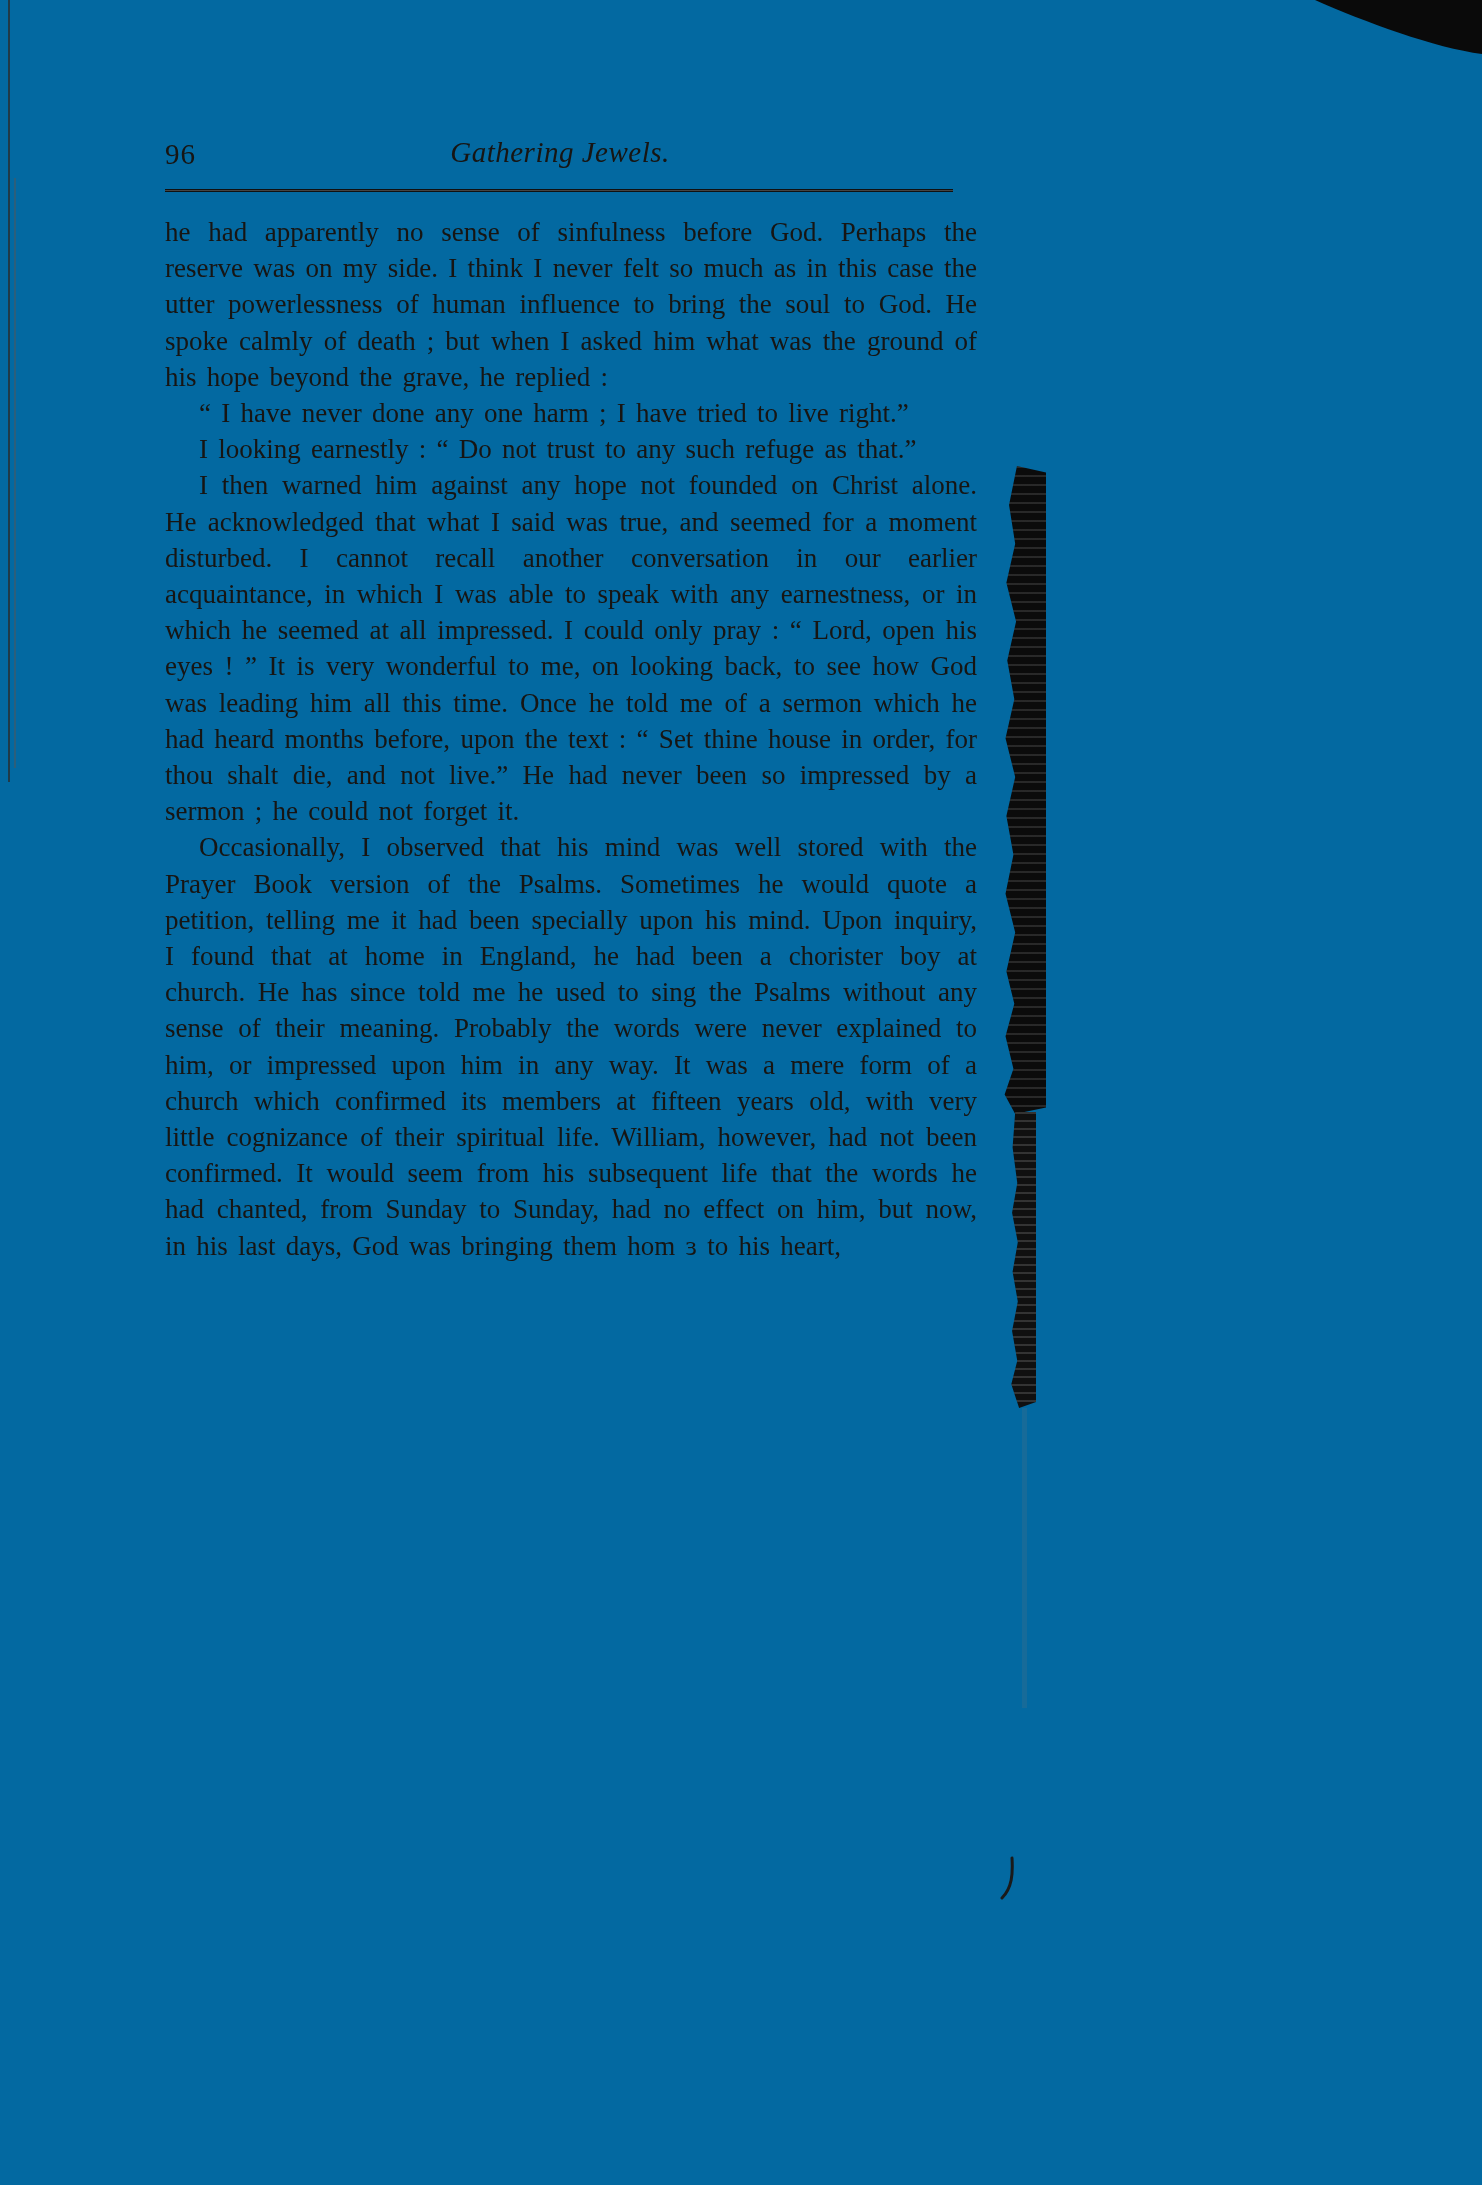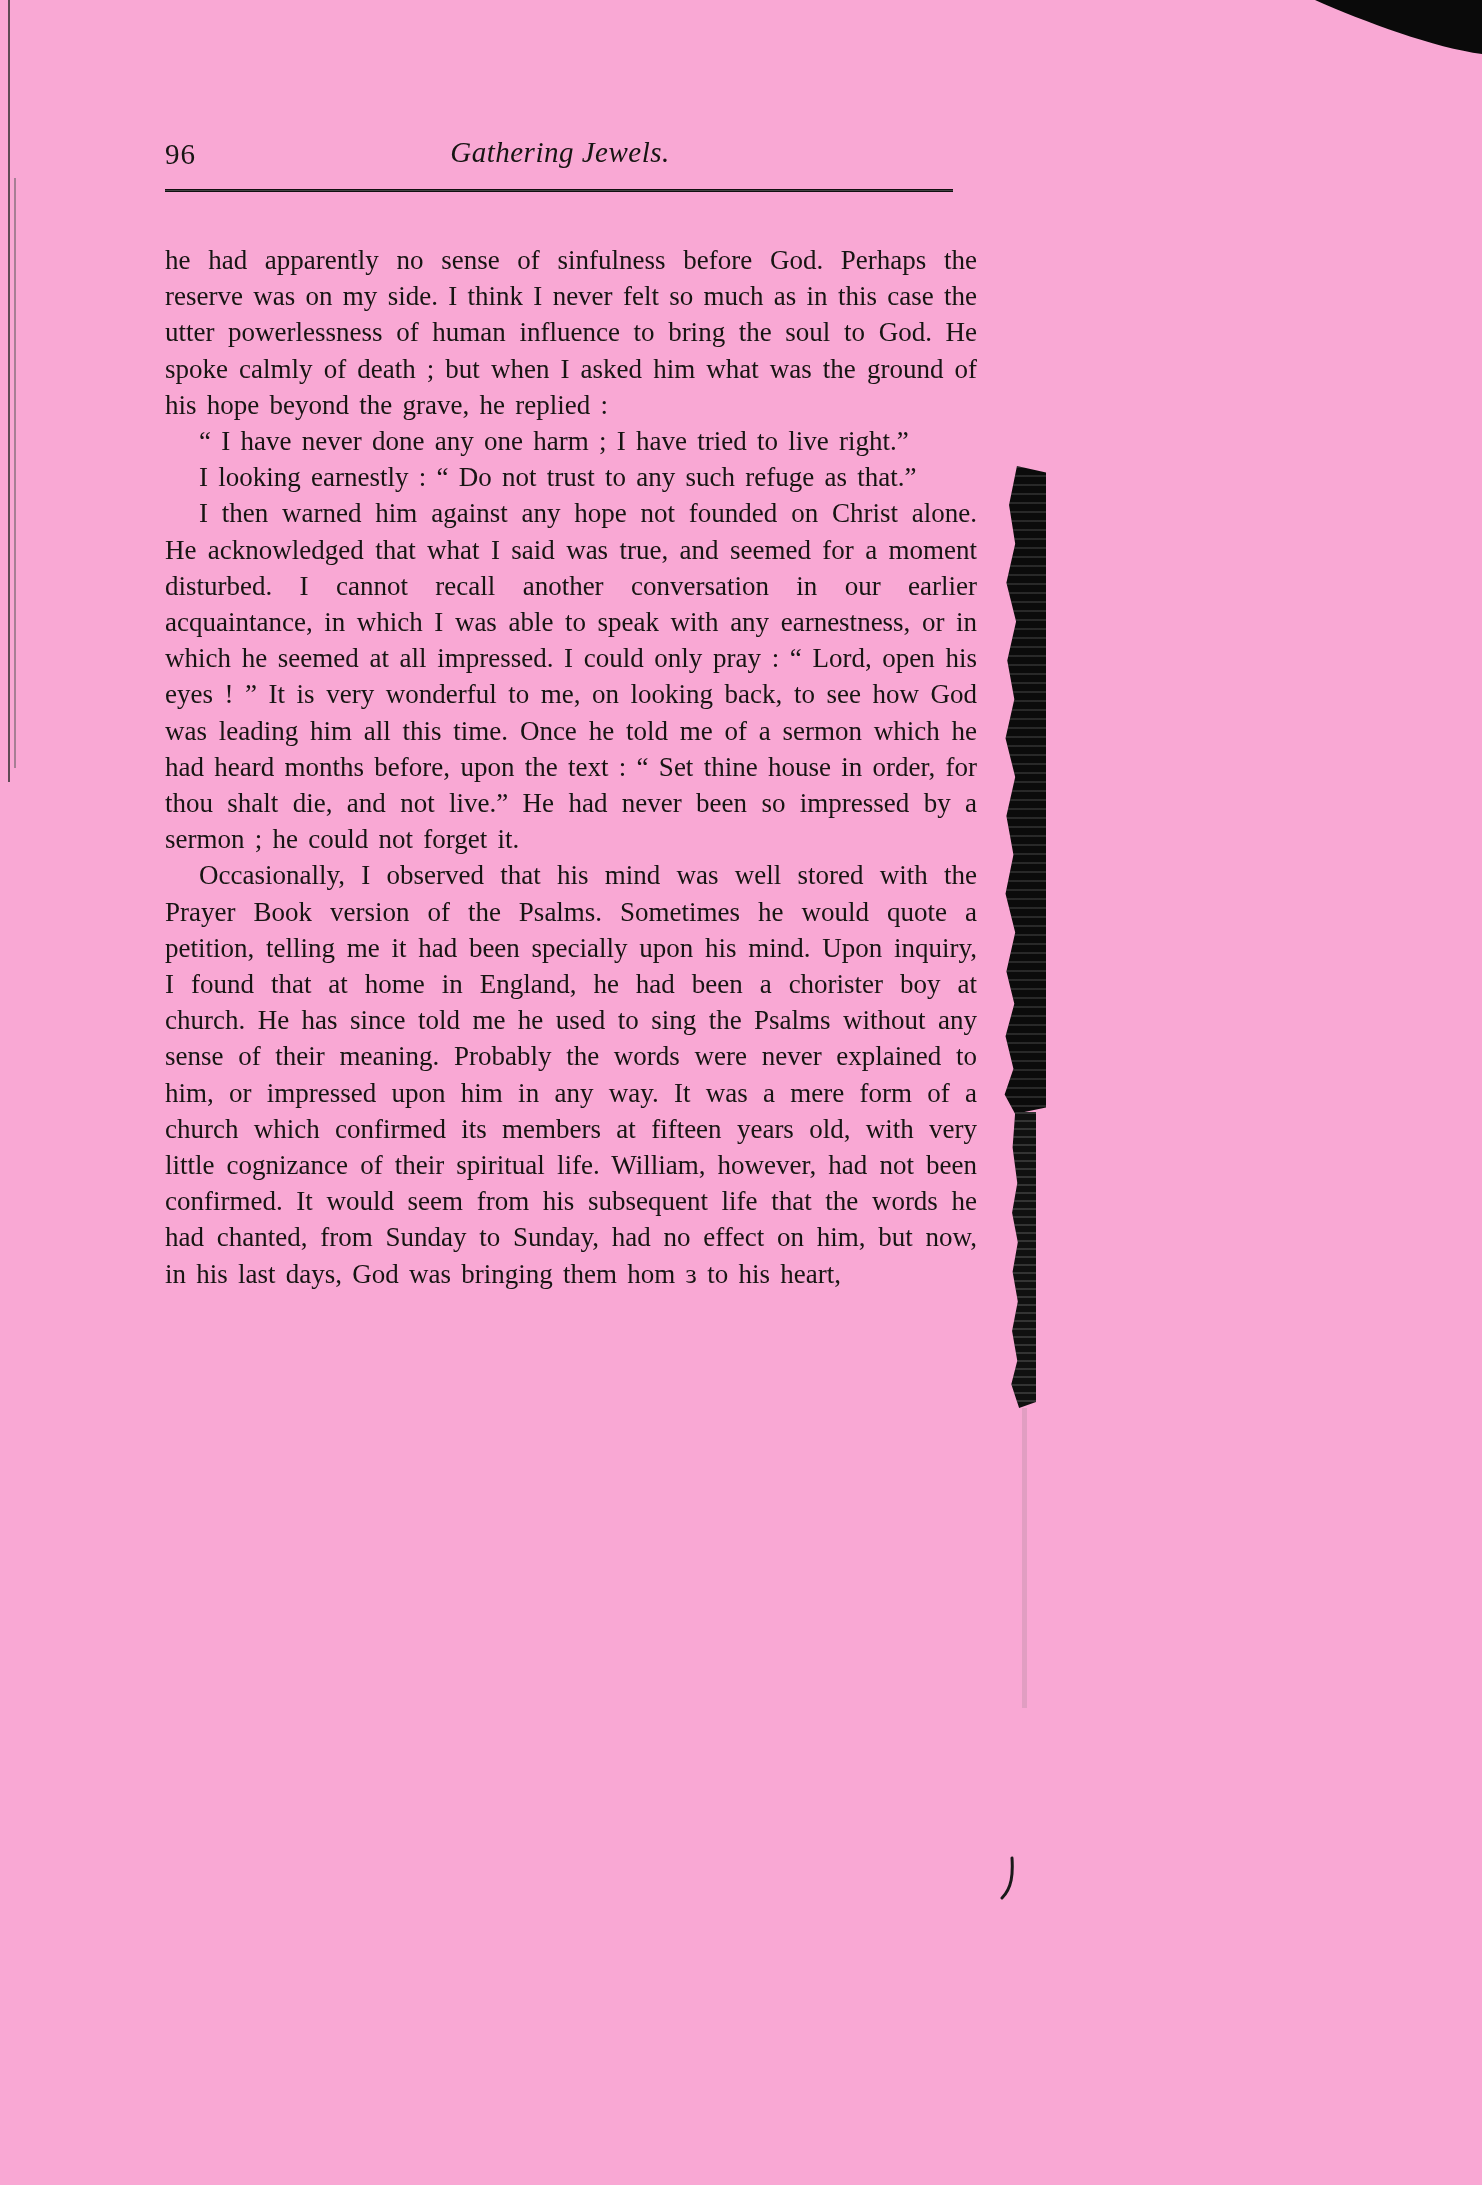--- a/index.html
+++ b/index.html
@@ -4,21 +4,21 @@
 <style>
   html, body {
     margin: 0;
     padding: 0;
     background: #e9e9e6;
   }
   .page {
     position: relative;
     width: 1482px;
     height: 2185px;
-    background: #f9a8d4;
+    background: #0369a1;
     overflow: hidden;
     font-family: "Liberation Serif", "DejaVu Serif", serif;
     color: #171513;
   }
 
   
   .page-number {
     position: absolute;
     left: 165px;
     top: 138px;
@@ -47,21 +47,20 @@
   
   .body-text {
     position: absolute;
     left: 165px;
     top: 214px;
     width: 812px;
     font-size: 27px;
     line-height: 36.2px;
     text-align: justify;
     word-spacing: 0.13em;
-    margin-top: 28px;
   }
   .body-text p {
     margin: 0;
     text-indent: 34px;
   }
   .body-text p.noindent {
     text-indent: 0;
   }
 
   

